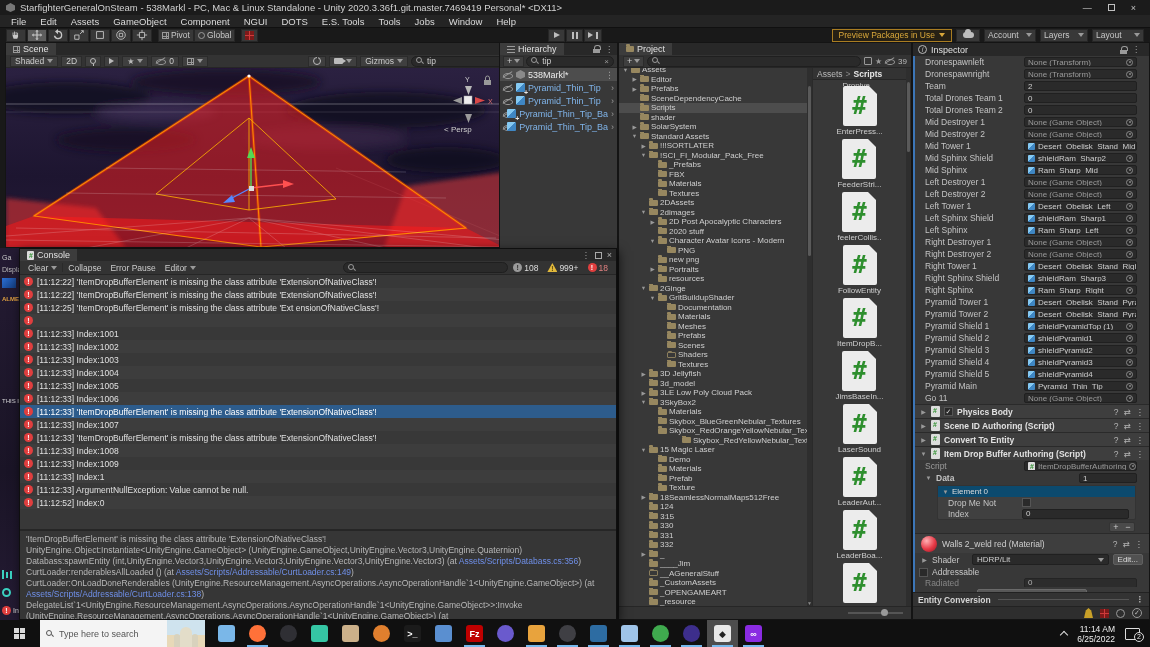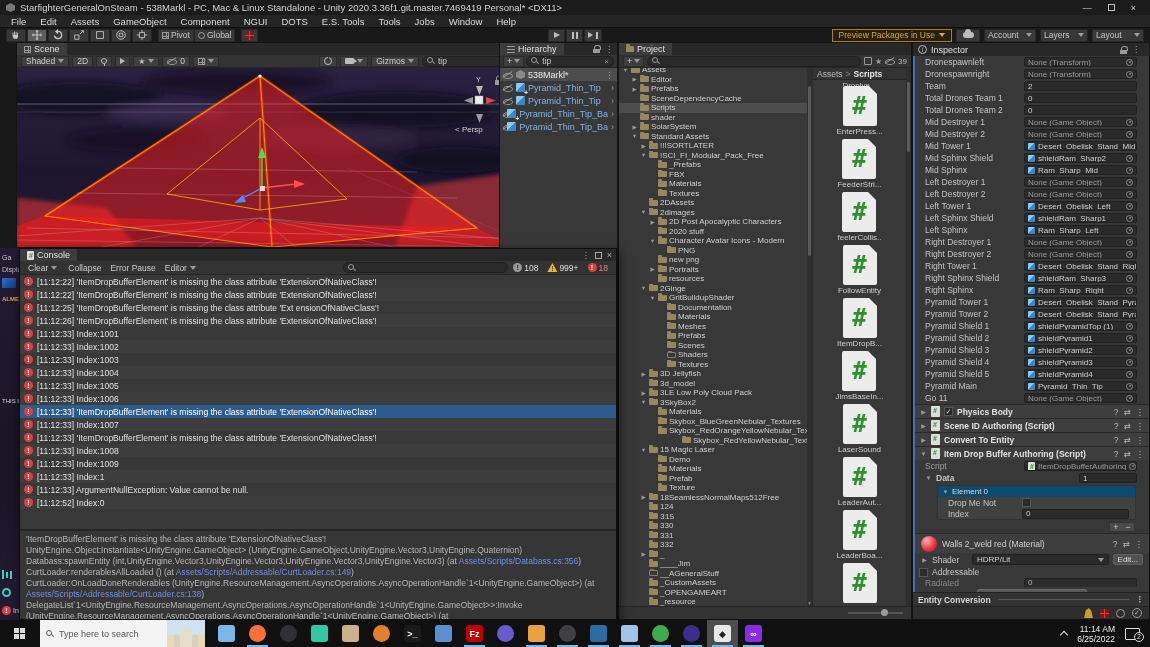--- a/index.html
+++ b/index.html
@@ -40,21 +40,21 @@
 .bars3::after{content:'';position:absolute;left:0;top:2px;width:8px;height:1px;background:#9a9a9a}
 .lock{width:7px;height:8px;position:relative;flex:none}
 .lock::before{content:'';position:absolute;left:1px;top:0;width:5px;height:4px;border:1px solid #9a9a9a;border-bottom:none;border-radius:3px 3px 0 0}
 .lock::after{content:'';position:absolute;left:0;bottom:0;width:7px;height:4px;background:#9a9a9a}
 .mag{width:8px;height:8px;position:relative;flex:none}
 .mag::before{content:'';position:absolute;left:0;top:0;width:4px;height:4px;border:1px solid #999;border-radius:50%}
 .mag::after{content:'';position:absolute;left:5px;top:5px;width:3px;height:1px;background:#999;transform:rotate(45deg)}
 .searchbox{background:#2a2a2a;border:1px solid #1f1f1f;border-radius:7px;height:11px;display:flex;align-items:center;padding:0 4px;gap:3px;color:#ccc;font-size:8.5px}
 .sclear{margin-left:auto;color:#999;font-size:8px}
 
-#scene-panel{left:16px;top:0;width:529px;height:206px}
+#scene-panel{left:5px;top:0;width:529px;height:206px}
 .scene-toolbar{height:13px;background:#333;border-bottom:1px solid #262626;display:flex;align-items:center;gap:3px;padding:0 4px;font-size:8.5px;flex:none}
 .sbtn{height:11px;background:#3f3f3f;border:1px solid #2b2b2b;display:flex;align-items:center;gap:3px;padding:0 4px;color:#ccc}
 .bulb{width:6px;height:6px;border-radius:50%;border:1px solid #bbb;position:relative}
 .bulb::after{content:'';position:absolute;left:1.5px;bottom:-3px;width:1px;height:2px;background:#bbb}
 .spk{width:0;height:0;border-top:3px solid transparent;border-bottom:3px solid transparent;border-left:5px solid #bbb}
 .eyeoff{width:10px;height:8px;position:relative;display:inline-block}
 .eyeoff::before{content:'';position:absolute;left:0;top:2px;width:8px;height:4px;border:1px solid #999;border-radius:50%}
 .eyeoff::after{content:'';position:absolute;left:-1px;top:3px;width:11px;height:1px;background:#999;transform:rotate(-32deg)}
 .camico{width:9px;height:6px;background:#bbb;border-radius:1px;position:relative}
 .camico::after{content:'';position:absolute;right:-3px;top:1px;border-top:2px solid transparent;border-bottom:2px solid transparent;border-left:3px solid #bbb}
@@ -1282,21 +1282,20 @@
           <div class="crow">
             <span class="ico-err">!</span>
             <span>[11:12:22] 'ItemDropBufferElement' is missing the class attribute 'ExtensionOfNativeClass'!</span>
           </div>
           <div class="crow">
             <span class="ico-err">!</span>
             <span>[11:12:25] 'ItemDropBufferElement' is missing the class attribute 'Ext ensionOfNativeClass'!</span>
           </div>
           <div class="crow">
             <span class="ico-err">!</span>
-            <span>[11:12:26] 'ItemDropBufferElement' is missing the class attribute 'ExtensionOfNativeClass'!</span>
           </div>
           <div class="crow">
             <span class="ico-err">!</span>
             <span>[11:12:33] Index:1001</span>
           </div>
           <div class="crow">
             <span class="ico-err">!</span>
             <span>[11:12:33] Index:1002</span>
           </div>
           <div class="crow">

